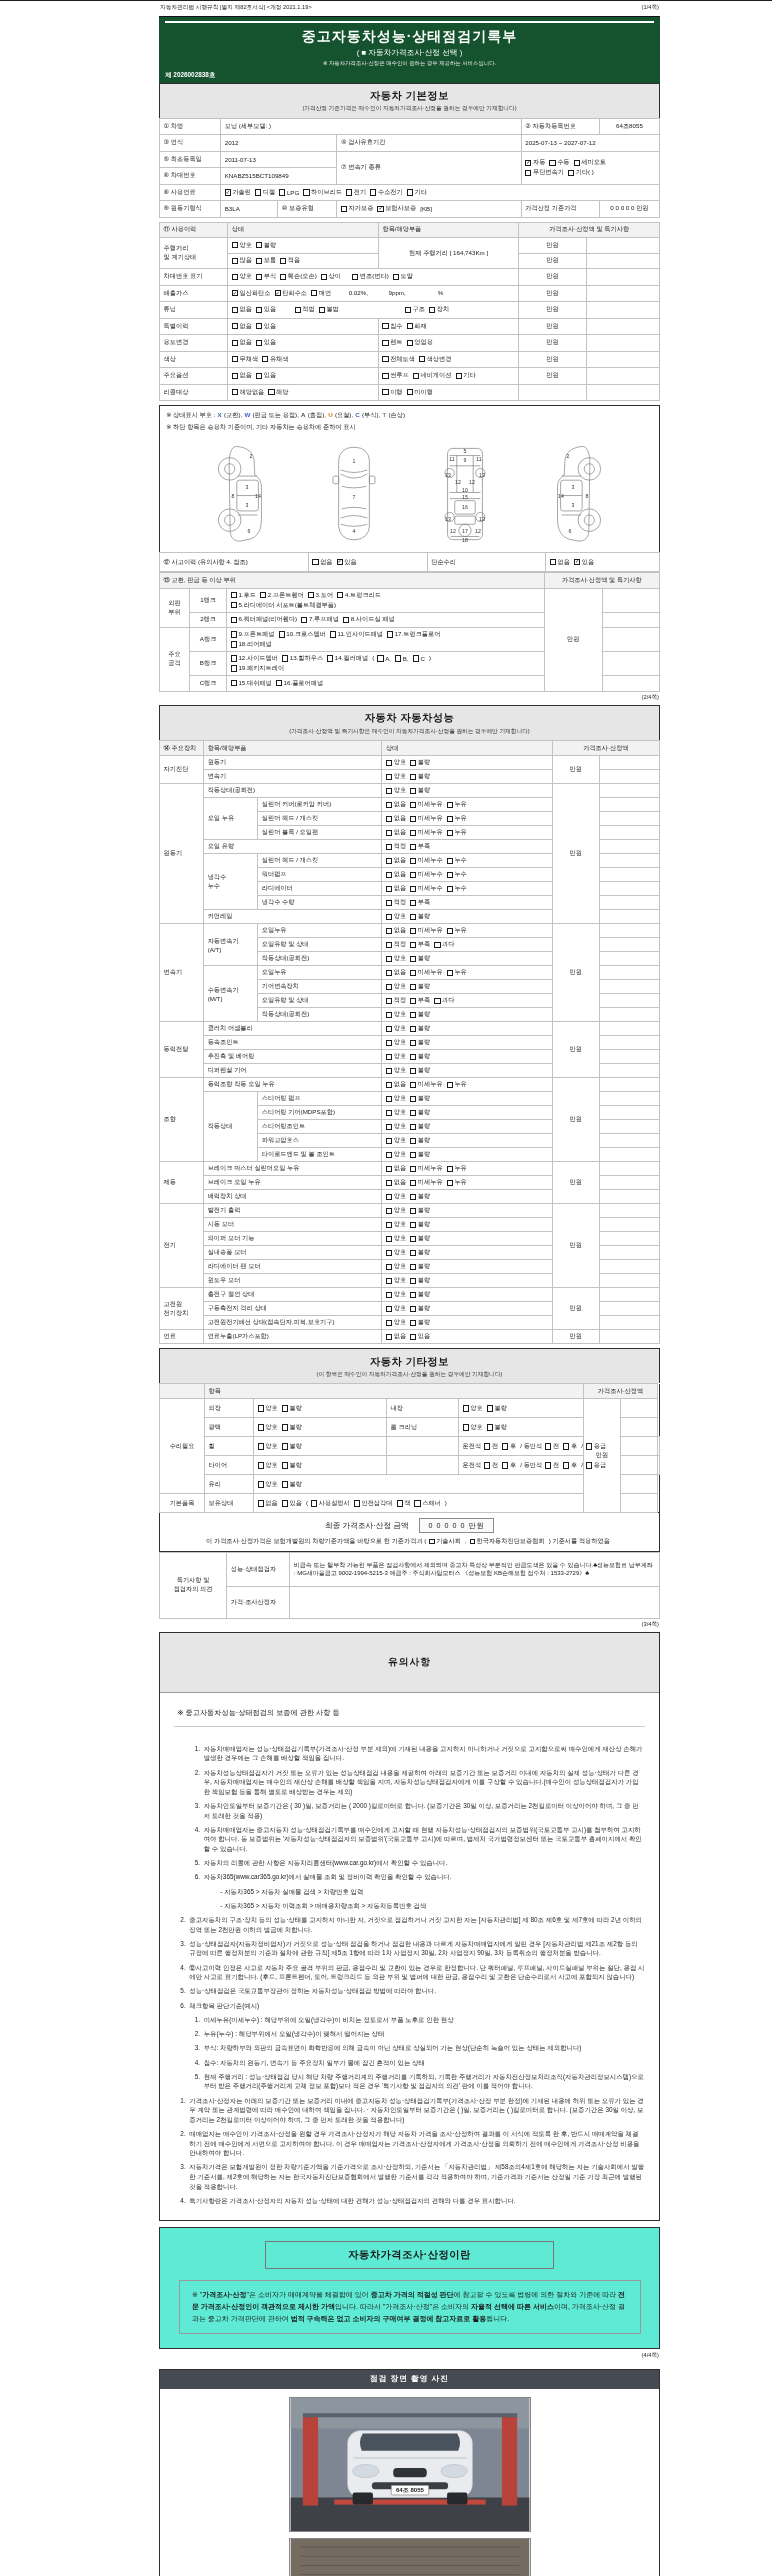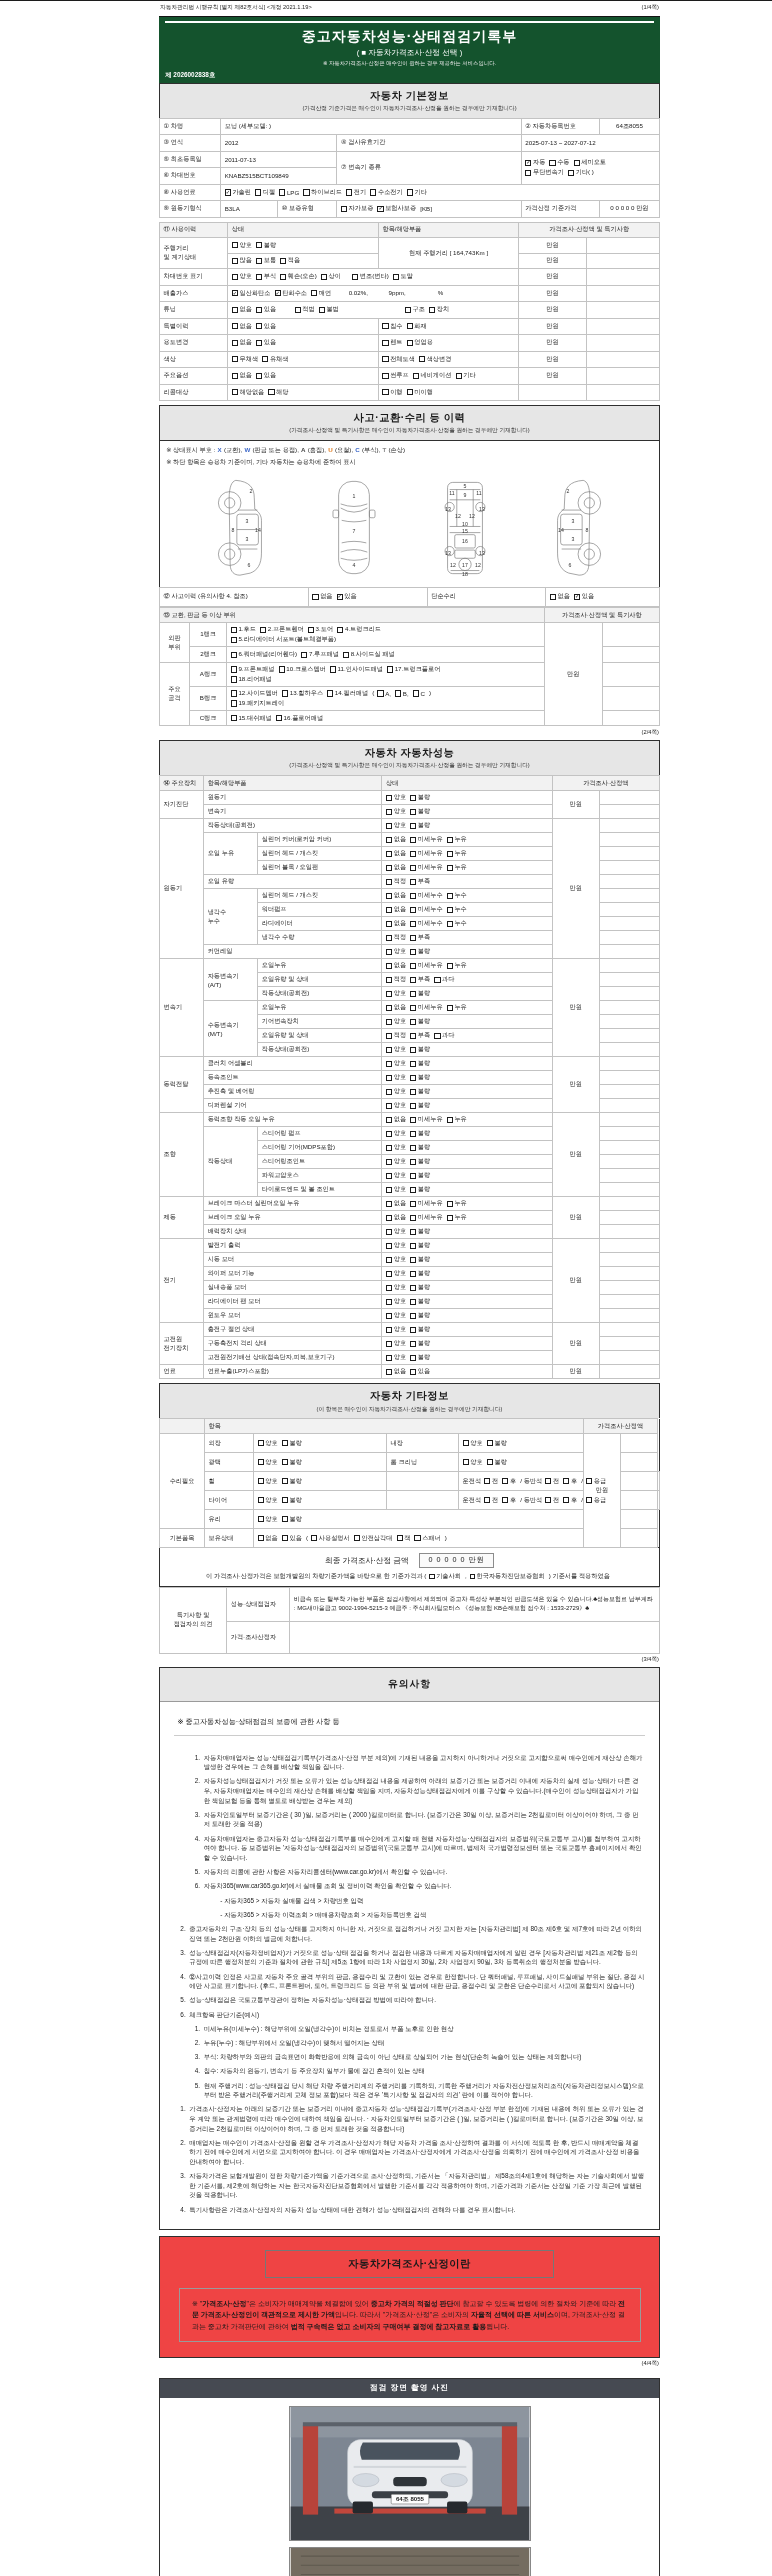--- a/index.html
+++ b/index.html
@@ -39,37 +39,37 @@
 .acc-box{border:1px solid #2f2f2f;border-bottom:0;background:#fff}
 .legend{font-size:6.2px;padding:4.6px 6.2px 1px}
 .legend .line2{margin-top:3.6px;padding-bottom:3.1px}
 .legend b.code{font-weight:bold;margin:0 0.5px}
 .diag-row{display:flex;justify-content:center;gap:29px;padding:6.2px 0 8.2px}
 .diag{position:relative;width:82px;height:101px}
 .diag svg{position:absolute;left:0;top:0}
 .diag .dlab{position:absolute;transform:translate(-50%,-50%);font-size:5.2px;color:#333;background:transparent}
 
 .notice{border:1px solid #2f2f2f;background:#fff}
-.notice-title{background:#e6e6e6;text-align:center;font-size:9.8px;font-weight:bold;padding:10px 0;border-bottom:0.5px solid #9a9a9a;letter-spacing:1px}
+.notice-title{background:#e6e6e6;text-align:center;font-size:9.8px;font-weight:bold;padding:23px 0;border-bottom:0.5px solid #9a9a9a;letter-spacing:1px}
 .notice-body{padding:8.2px 14.4px 10.3px;font-size:6.4px;line-height:1.5}
 .notice-h{font-size:7.2px;padding:6.7px 3.1px;border-bottom:0.5px solid #ccc;margin-bottom:17px}
 .notice-h.mid{border-top:0.5px solid #ccc;margin-top:8.2px}
 .notice-p{display:flex;margin:4.6px 0}
 .notice-p .num{flex:none;width:11.3px;text-align:right;margin-right:3.6px}
 .notice-p .txt{flex:1}
 .nlvl1{padding-left:14.4px}
 .nlvl2{padding-left:31px}
 
 .final{border:1px solid #2f2f2f;border-top:0;padding:4.6px 0 4.1px;text-align:center;background:#fff}
 .final .fl{font-size:7.7px;font-weight:normal}
 .final .fv{display:inline-block;border:0.5px solid #8c8c8c;padding:1.5px 8.2px;margin-left:8.2px;font-size:7.2px;letter-spacing:1px;background:#fafafa}
 .final .fnote{margin-top:3.6px;font-size:6px}
 .final .fnote .chk .box{width:5.2px;height:5.2px}
 
-.infobox{border:1px solid #2f2f2f;padding:12.4px 18.5px 14.4px;background:#ef4444}
+.infobox{border:1px solid #2f2f2f;padding:12.4px 18.5px 14.4px;background:#5eead4}
 .infobox .tbox{width:289px;margin:0 auto;border:0.5px solid #777;text-align:center;font-size:10.3px;font-weight:bold;padding:6.2px 0;letter-spacing:0.5px}
 .infobox .pbox{border:0.5px solid #9a9a9a;margin-top:10.3px;padding:8.2px 12.4px;font-size:7px;line-height:1.7}
 
 .photo-box{border:1px solid #2f2f2f;background:#fff}
 .photo-title{background:#464a52;color:#fff;text-align:center;font-size:7.7px;font-weight:bold;padding:4.6px 0;letter-spacing:1px}
 .photo-stack{display:flex;flex-direction:column;align-items:center;gap:6.2px;padding:8.2px 0 4.1px}
 .photo{width:242px;height:135px;border:0.5px solid #888;display:block}
 .sp8{height:4.1px}.sp12{height:6.2px}
 </style>
 </head>
@@ -392,24 +392,20 @@
               <span class="clab">미이행</span>
             </span></td>
           <td class="price"></td>
           <td></td>
         </tr>
       </tbody>
   </table>
 
   <div class="sp8"></div>
 
-  <div class="secbar">
-    <h2>사고·교환·수리 등 이력</h2>
-    <div class="note">(가격조사·산정액 및 특기사항은 매수인이 자동차가격조사·산정을 원하는 경우에만 기재합니다)</div>
-  </div>
   <div class="acc-box">
     <div class="legend">
       <div id="legend-line1"><span>※ 상태표시 부호 : </span><b class="code" style="color: rgb(58, 102, 200);">X</b><span> (교환), </span><b class="code" style="color: rgb(58, 102, 200);">W</b><span> (판금 또는 용접), </span><b class="code" style="color: rgb(68, 68, 68);">A</b><span> (흠집), </span><b class="code" style="color: rgb(224, 120, 24);">U</b><span> (요철), </span><b class="code" style="color: rgb(58, 102, 200);">C</b><span> (부식), </span><b class="code" style="color: rgb(136, 136, 136);">T</b><span> (손상)</span></div>
       <div class="line2">※ 하단 항목은 승용차 기준이며, 기타 자동차는 승용차에 준하여 표시</div>
     </div>
     <div class="diag-row">
 
       <div class="diag">
         <svg width="82" height="101" viewBox="0 0 160 196" fill="none" stroke="#7a7a7a" stroke-width="1.3">
           <path d="M66,6 C92,8 102,20 102,40 L103,62 C112,68 116,76 116,84 L116,148 C116,170 108,182 94,187 L74,191 C62,191 56,184 55,172 L53,42 C53,18 58,8 66,6 Z"></path>

